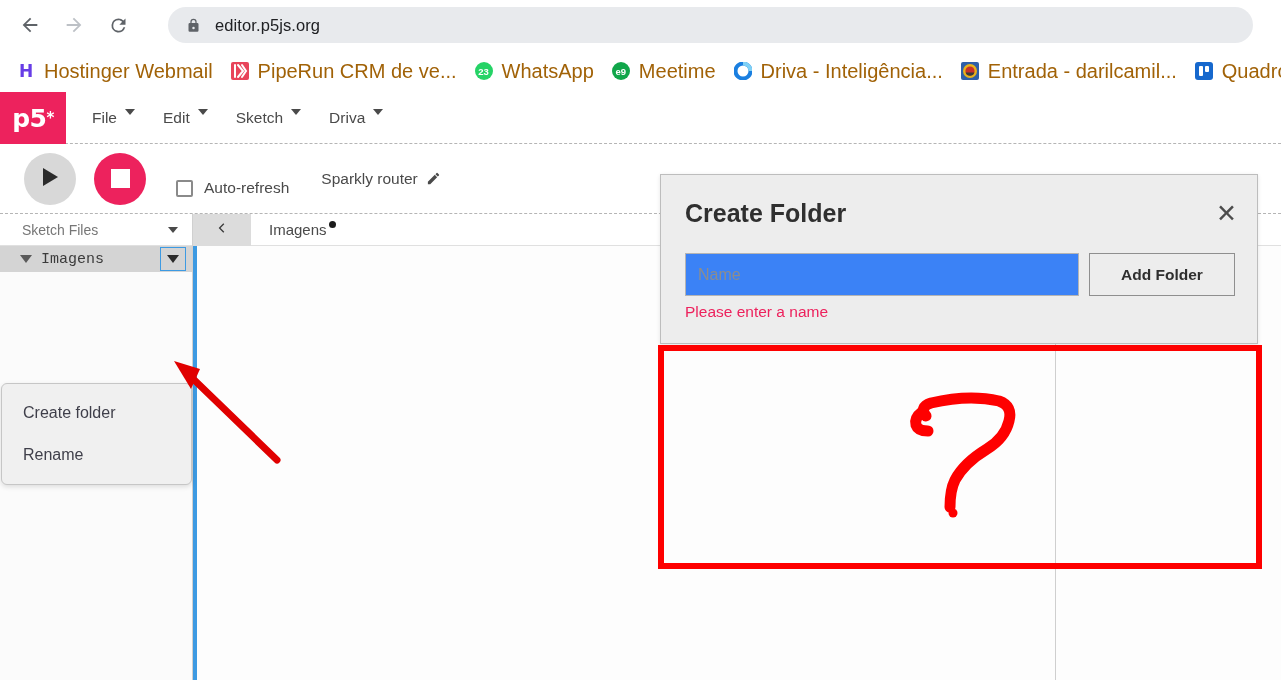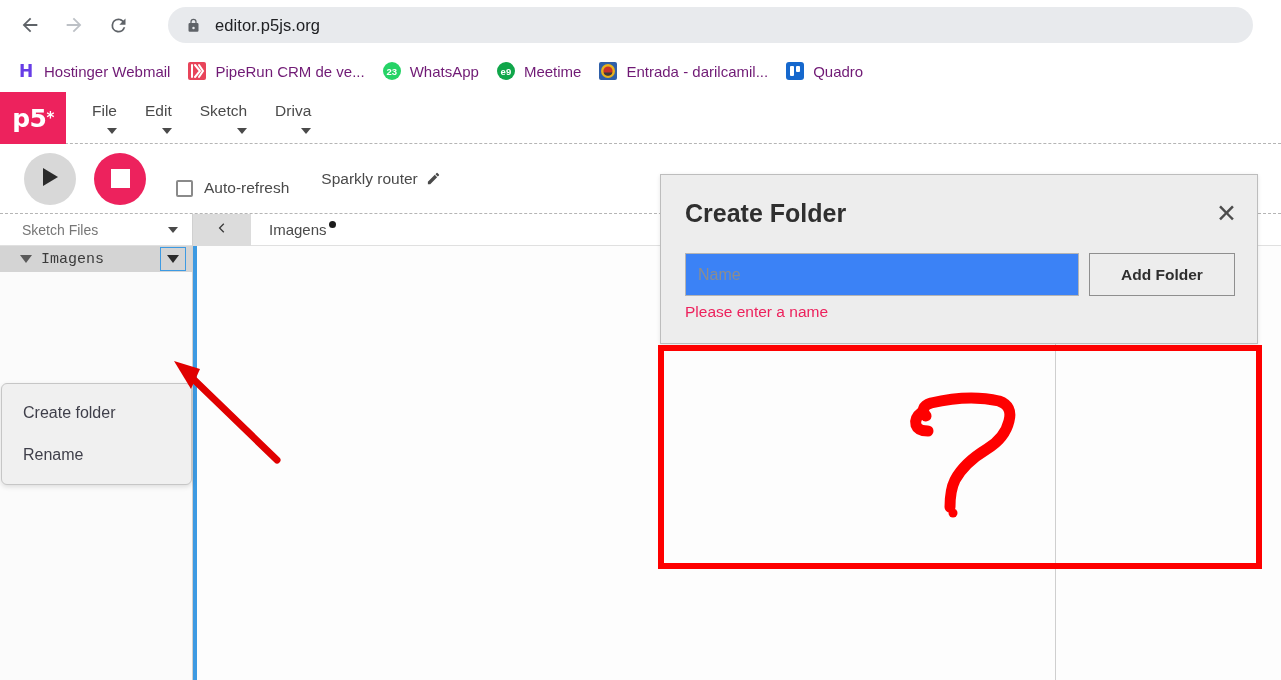--- a/index.html
+++ b/index.html
@@ -44,21 +44,21 @@
   .bookmark {
     display: flex; align-items: center; height: 30px;
     padding: 0 9px; border-radius: 4px; cursor: pointer;
     flex: 0 0 auto; white-space: nowrap;
   }
   .bm-ico {
     width: 18px; height: 18px; margin-right: 9px; flex: 0 0 auto;
     display: flex; align-items: center; justify-content: center;
     position: relative; border-radius: 2px;
   }
-  .bm-label { font-size: 15px; color: #701a75; }
+  .bm-label { font-size: 20px; color: #a16207; }
 
   .ico-hostinger { color: #673de6; font-weight: bold; font-size: 17px; font-family: "DejaVu Sans", sans-serif; line-height: 1; }
   .ico-piperun { background: #e8445a; border-radius: 2px; color: #fff; font-size: 13px;
                  font-weight: bold; line-height: 18px; }
   .ico-whatsapp { background: #25d366; border-radius: 50%; color: #fff; font-size: 9.5px; font-weight: bold; }
   .ico-meetime { background: #10a64a; border-radius: 50%; color: #fff; font-size: 9.5px; font-weight: bold; }
   .ico-driva { border-radius: 50%; }
   .ico-entrada { background: #2f5fa8; border-radius: 2px; }
   .ico-trello { background: #1668cd; border-radius: 3px; position: relative; }
   .ico-trello::before, .ico-trello::after {
@@ -77,22 +77,22 @@
   }
   .p5logo {
     width: 66px; height: 52px; background: #ed225d; color: #ffffff;
     display: flex; align-items: center; justify-content: center;
     font-size: 25px; font-weight: bold; font-family: "DejaVu Sans", sans-serif;
     letter-spacing: -0.5px; cursor: pointer; position: relative;
   }
   .p5logo .star { font-size: 15px; vertical-align: super; line-height: 0; }
   .menuitems { display: flex; align-items: center; padding-left: 16px; gap: 8px; }
   .menuitem {
-    display: flex; align-items: flex-end; gap: 8px; padding: 6px 10px;
-    font-size: 15.5px; color: #4a4a4a; cursor: pointer; flex-direction: column;
+    display: flex; align-items: flex-start; gap: 8px; padding: 6px 10px;
+    font-size: 15.5px; color: #4a4a4a; cursor: pointer;
   }
   .caret-down {
     width: 0; height: 0; border-left: 5px solid transparent;
     border-right: 5px solid transparent; border-top: 6px solid #4a4a4a;
   }
 
   .p5toolbar {
     position: absolute; left: 0; top: 52px; width: 1281px; height: 70px;
     background: #ffffff; border-bottom: 1px dashed #b5b5b5;
     display: flex; align-items: center; padding-left: 24px;
@@ -291,20 +291,29 @@
     <div class="bookmark">
       <span class="bm-ico ico-whatsapp">23</span>
       <span class="bm-label">WhatsApp</span>
     </div>
 
     <div class="bookmark">
       <span class="bm-ico ico-meetime">e9</span>
       <span class="bm-label">Meetime</span>
     </div>
 
+    <div class="bookmark">
+      <span class="bm-ico ico-driva">
+        <svg width="18" height="18" viewBox="0 0 18 18">
+          <circle cx="9" cy="9" r="7.5" fill="none" stroke="#1a7fe0" stroke-width="4"></circle>
+          <path d="M9 1.5A7.5 7.5 0 0 1 16.5 9" fill="none" stroke="#7fd0f5" stroke-width="4"></path>
+        </svg>
+      </span>
+      <span class="bm-label">Driva - Inteligência...</span>
+    </div>
 
     <div class="bookmark">
       <span class="bm-ico ico-entrada">
         <svg width="18" height="18" viewBox="0 0 18 18">
           <circle cx="9" cy="9" r="7" fill="#e8b21c"></circle>
           <circle cx="9" cy="9" r="4.6" fill="#c8302a"></circle>
           <path d="M4.6 10.4a4.6 4.6 0 0 0 8.8 0z" fill="#3b3b3b"></path>
         </svg>
       </span>
       <span class="bm-label">Entrada - darilcamil...</span>

